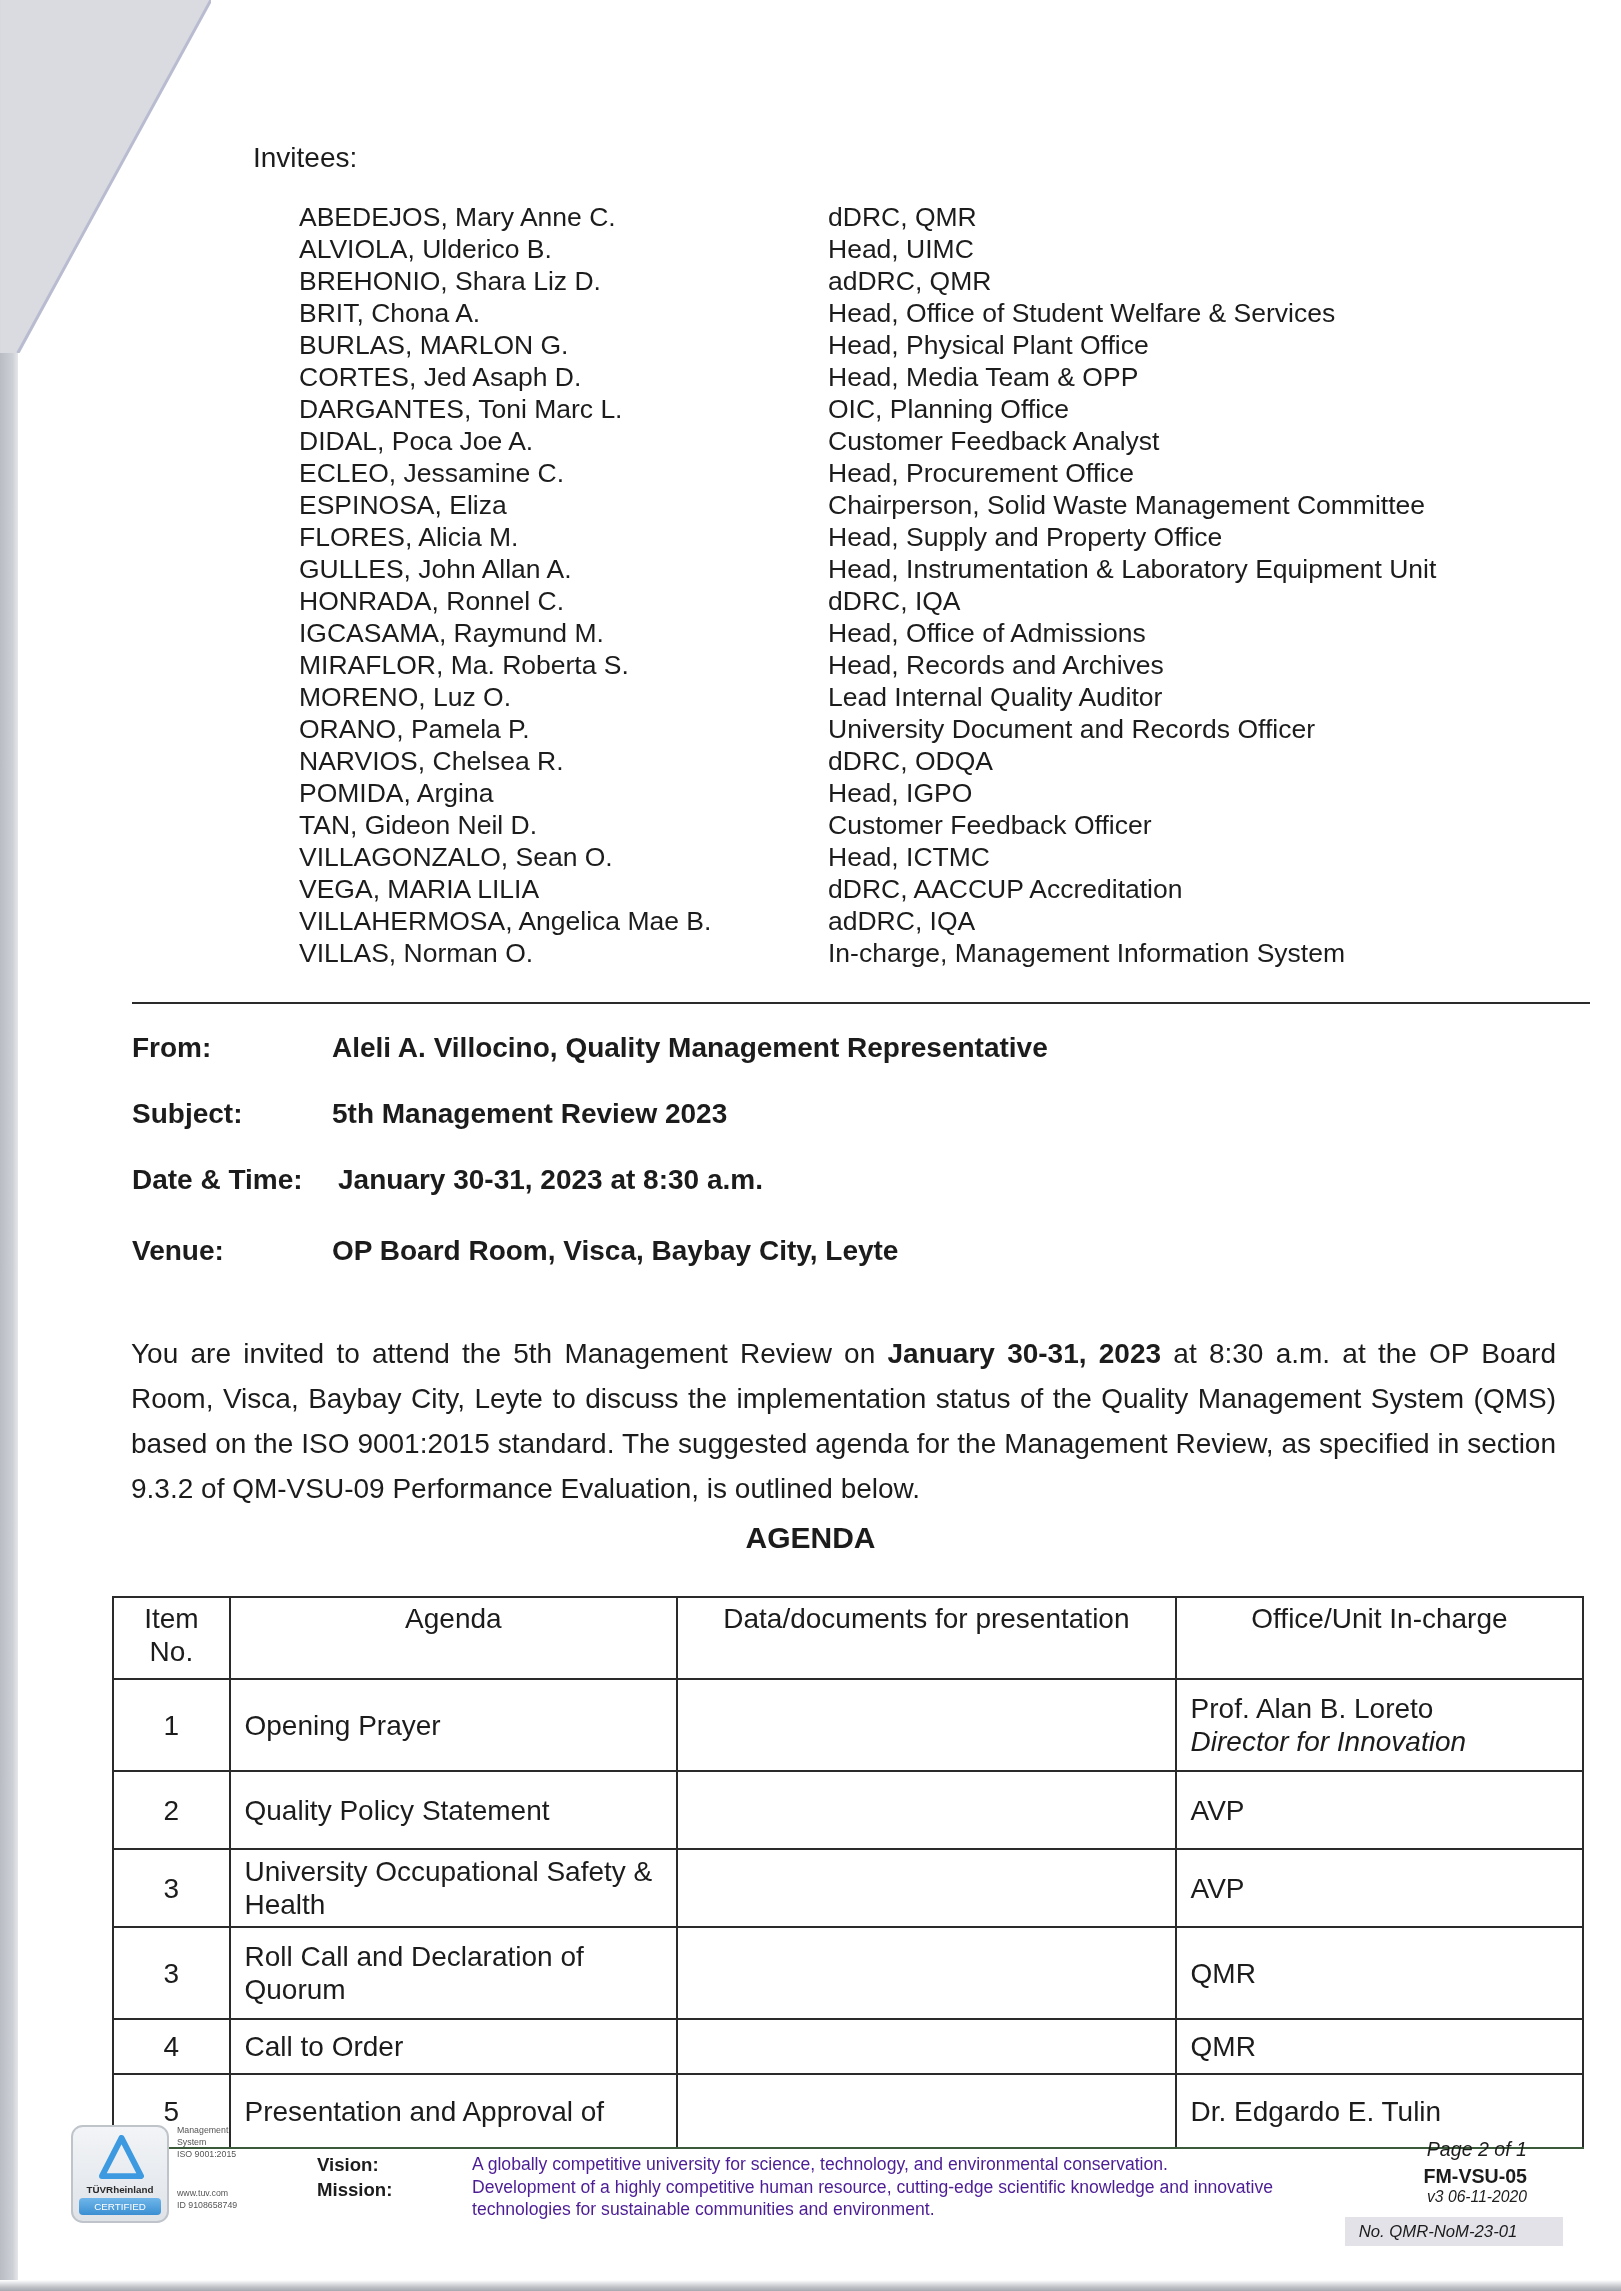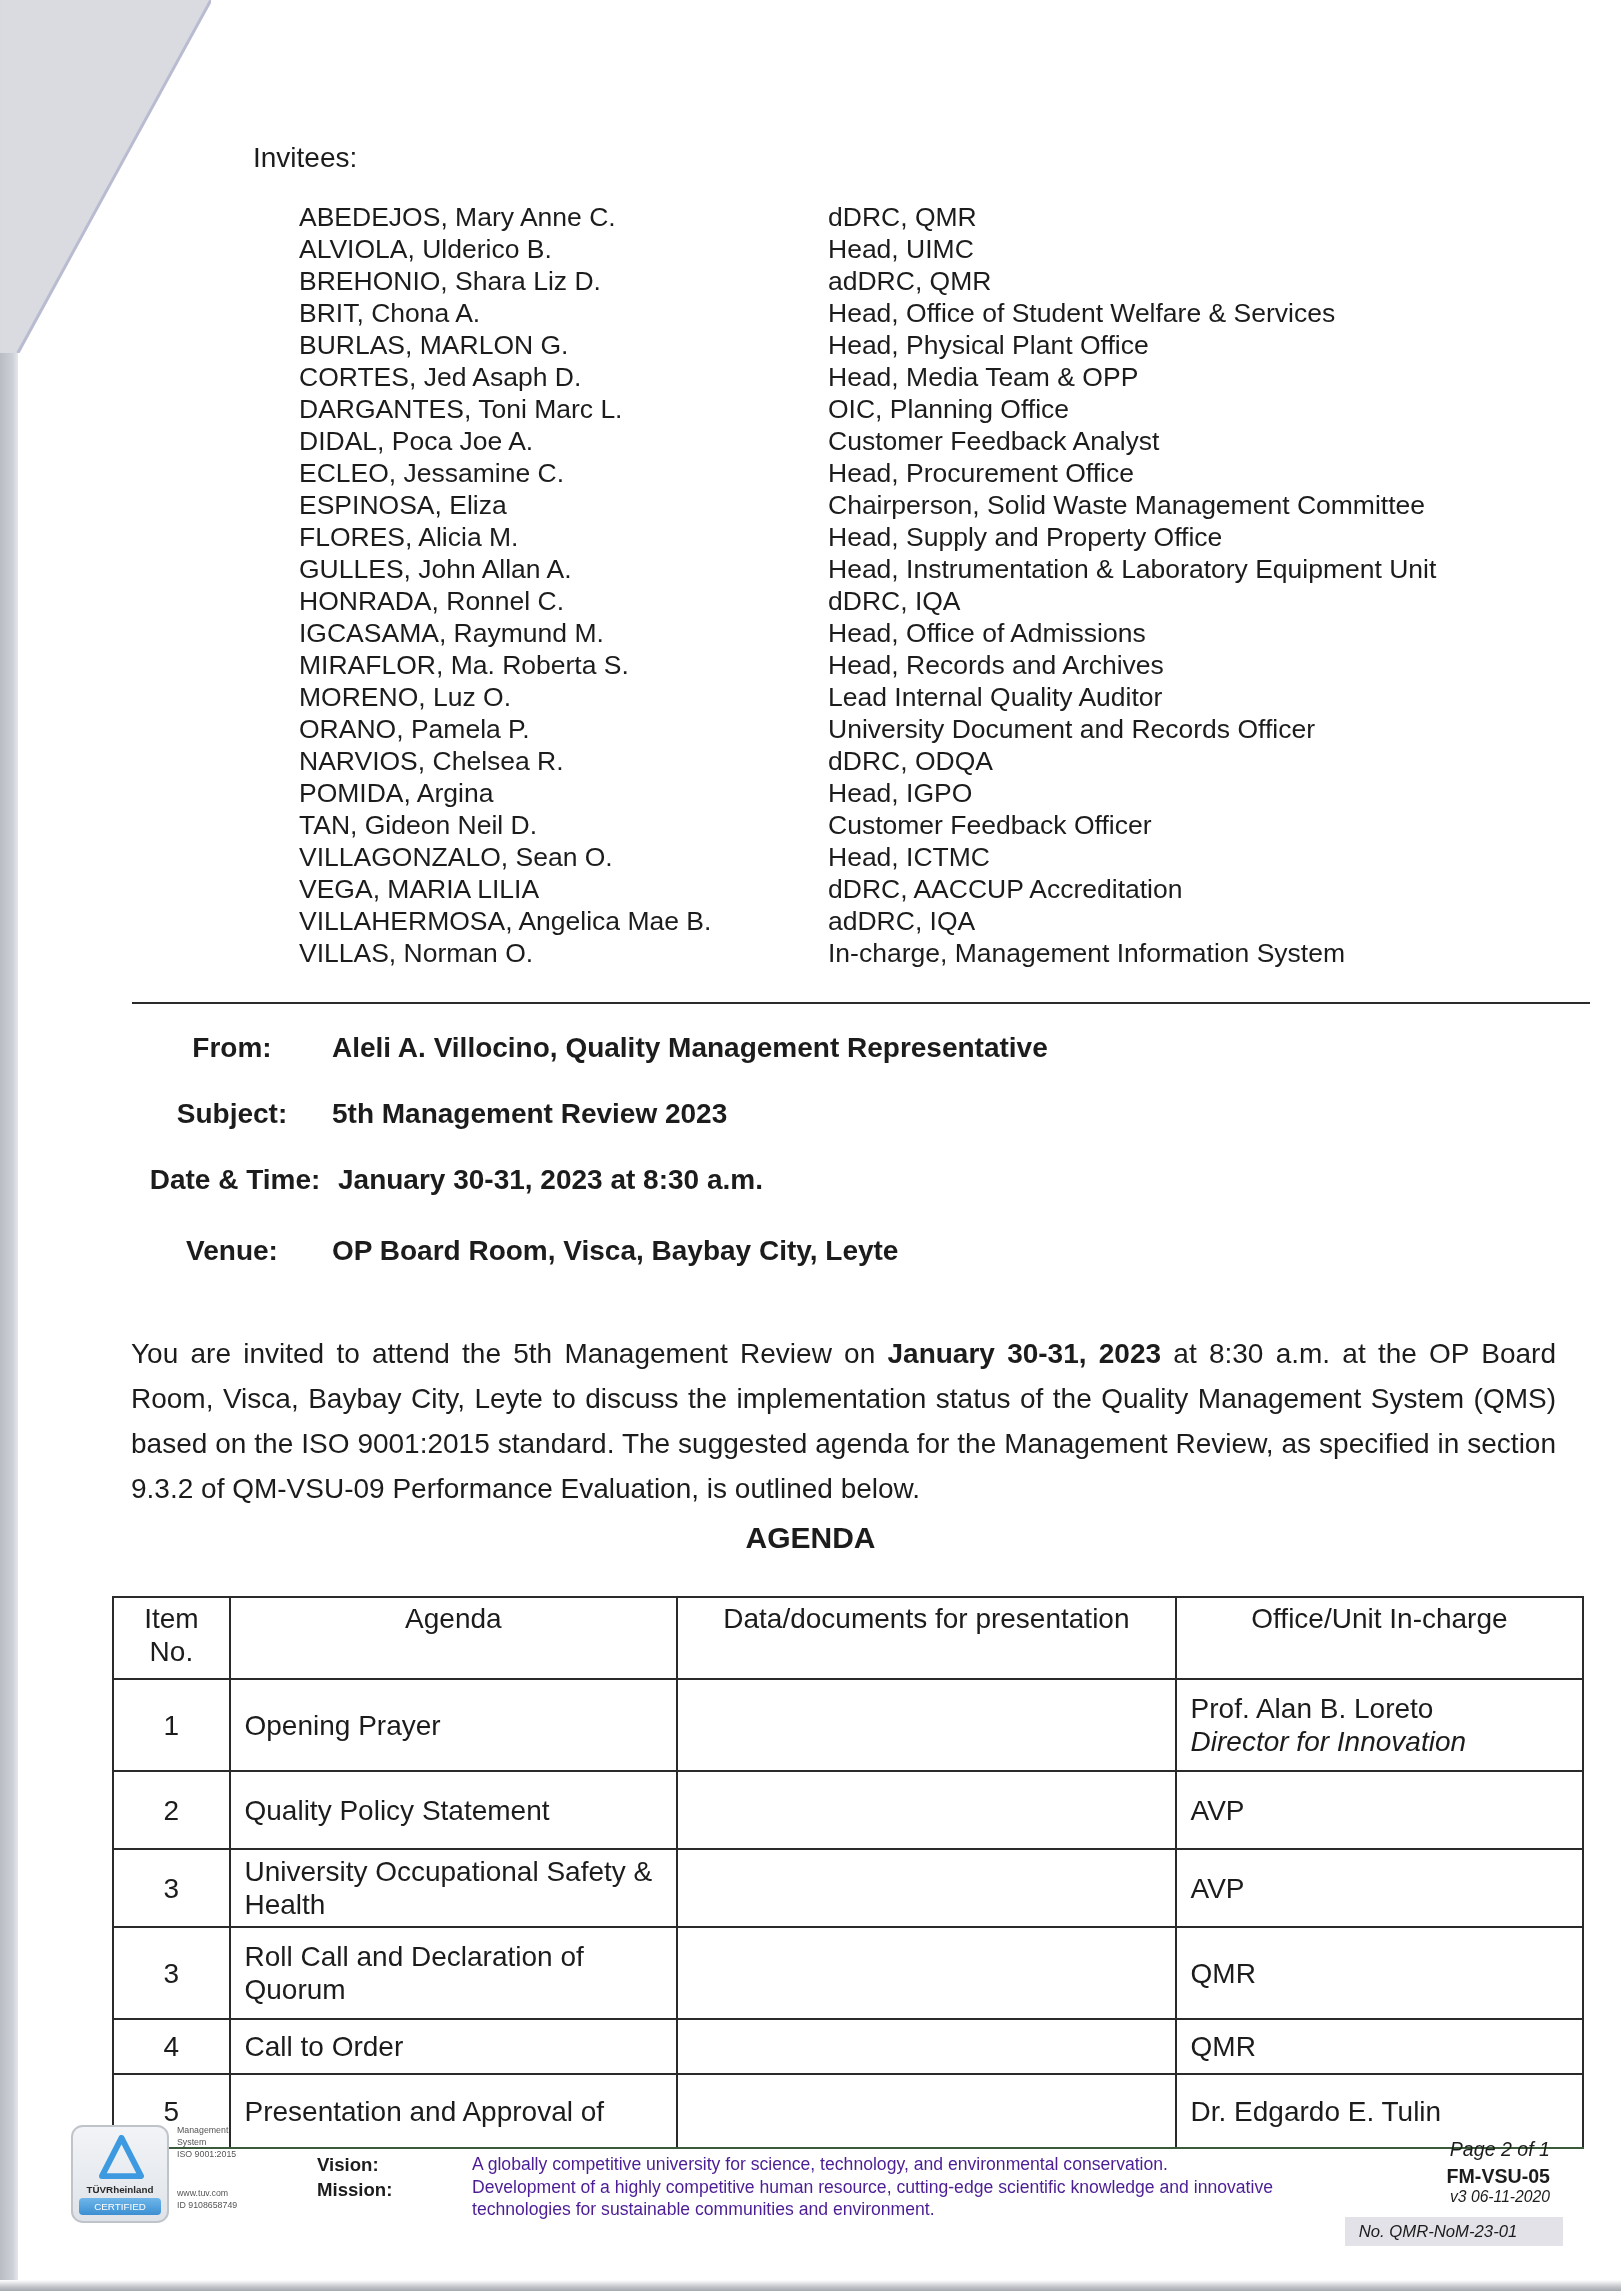--- a/index.html
+++ b/index.html
@@ -15,21 +15,21 @@
     background: linear-gradient(180deg, #ffffff, #bfc1c7 60%, #9fa2a9); }
 
   .invitees-label { position: absolute; left: 253px; top: 142px; font-size: 28px; }
   .invitee-list { position: absolute; left: 299px; top: 202px; width: 1215px; }
   .invitee-row { display: flex; height: 32px; font-size: 26.5px; line-height: 31px; }
   .invitee-name { width: 529px; }
   .invitee-role { flex: 1; }
 
   .separator { position: absolute; left: 132px; top: 1002px; width: 1458px; height: 2px; background: #2a2a2a; }
 
-  .meta { position: absolute; left: 132px; font-size: 28px; font-weight: bold; display: flex; text-align: center; }
+  .meta { position: absolute; left: 132px; font-size: 28px; font-weight: bold; display: flex; }
   .meta .meta-label { width: 200px; }
   .meta.row-date .meta-label { width: 206px; }
 
   .body-text { position: absolute; left: 131px; top: 1331px; width: 1425px;
     font-size: 28px; line-height: 45px; text-align: justify; }
   .agenda-title { position: absolute; left: 0; width: 1621px; top: 1521px; text-align: center;
     font-size: 30px; font-weight: bold; }
 
   table.agenda { position: absolute; left: 112px; top: 1596px; width: 1472px;
     border-collapse: collapse; font-size: 28px; }
@@ -48,21 +48,21 @@
   .footer-logo .certified { position: absolute; left: 5.9px; right: 5.9px; bottom: 5.9px; height: 17.6px;
     border-radius: 3.9px; background: linear-gradient(180deg, #6fb6ea, #3b8fd2);
     color: #ffffff; font-size: 9.8px; text-align: center; line-height: 17.6px; }
   .footer-logo svg { position: absolute; left: 25.5px; top: 7.8px; }
   .cert-text { position: absolute; left: 177px; top: 2125px; font-size: 8.8px; color: #555; line-height: 11.8px; width: 78px; }
   .cert-text .gap { height: 27.4px; }
 
   .vm-labels { position: absolute; left: 317px; top: 2153px; font-size: 18.6px; font-weight: bold; line-height: 24.5px; }
   .vm-text { position: absolute; left: 472px; top: 2153px; font-size: 17.6px; line-height: 22.5px; color: #4c1d95; width: 843px; }
 
-  .doc-meta { position: absolute; right: 71px; top: 2138px; text-align: right; }
+  .doc-meta { position: absolute; right: 94px; top: 2138px; text-align: right; }
   .doc-meta .page { font-style: italic; font-size: 19.6px; }
   .doc-meta .form { font-weight: bold; font-size: 19.6px; margin-top: 3.9px; }
   .doc-meta .ver { font-style: italic; font-size: 15.7px; }
   .ctrl-no { position: absolute; left: 1345px; top: 2217px; width: 218px; height: 29px;
     background: #e2e2e8; font-style: italic; font-size: 16.7px; line-height: 29px; padding-left: 13.7px; box-sizing: border-box; }
 </style>
 </head>
 <body>
 
 <div class="left-strip"></div>

